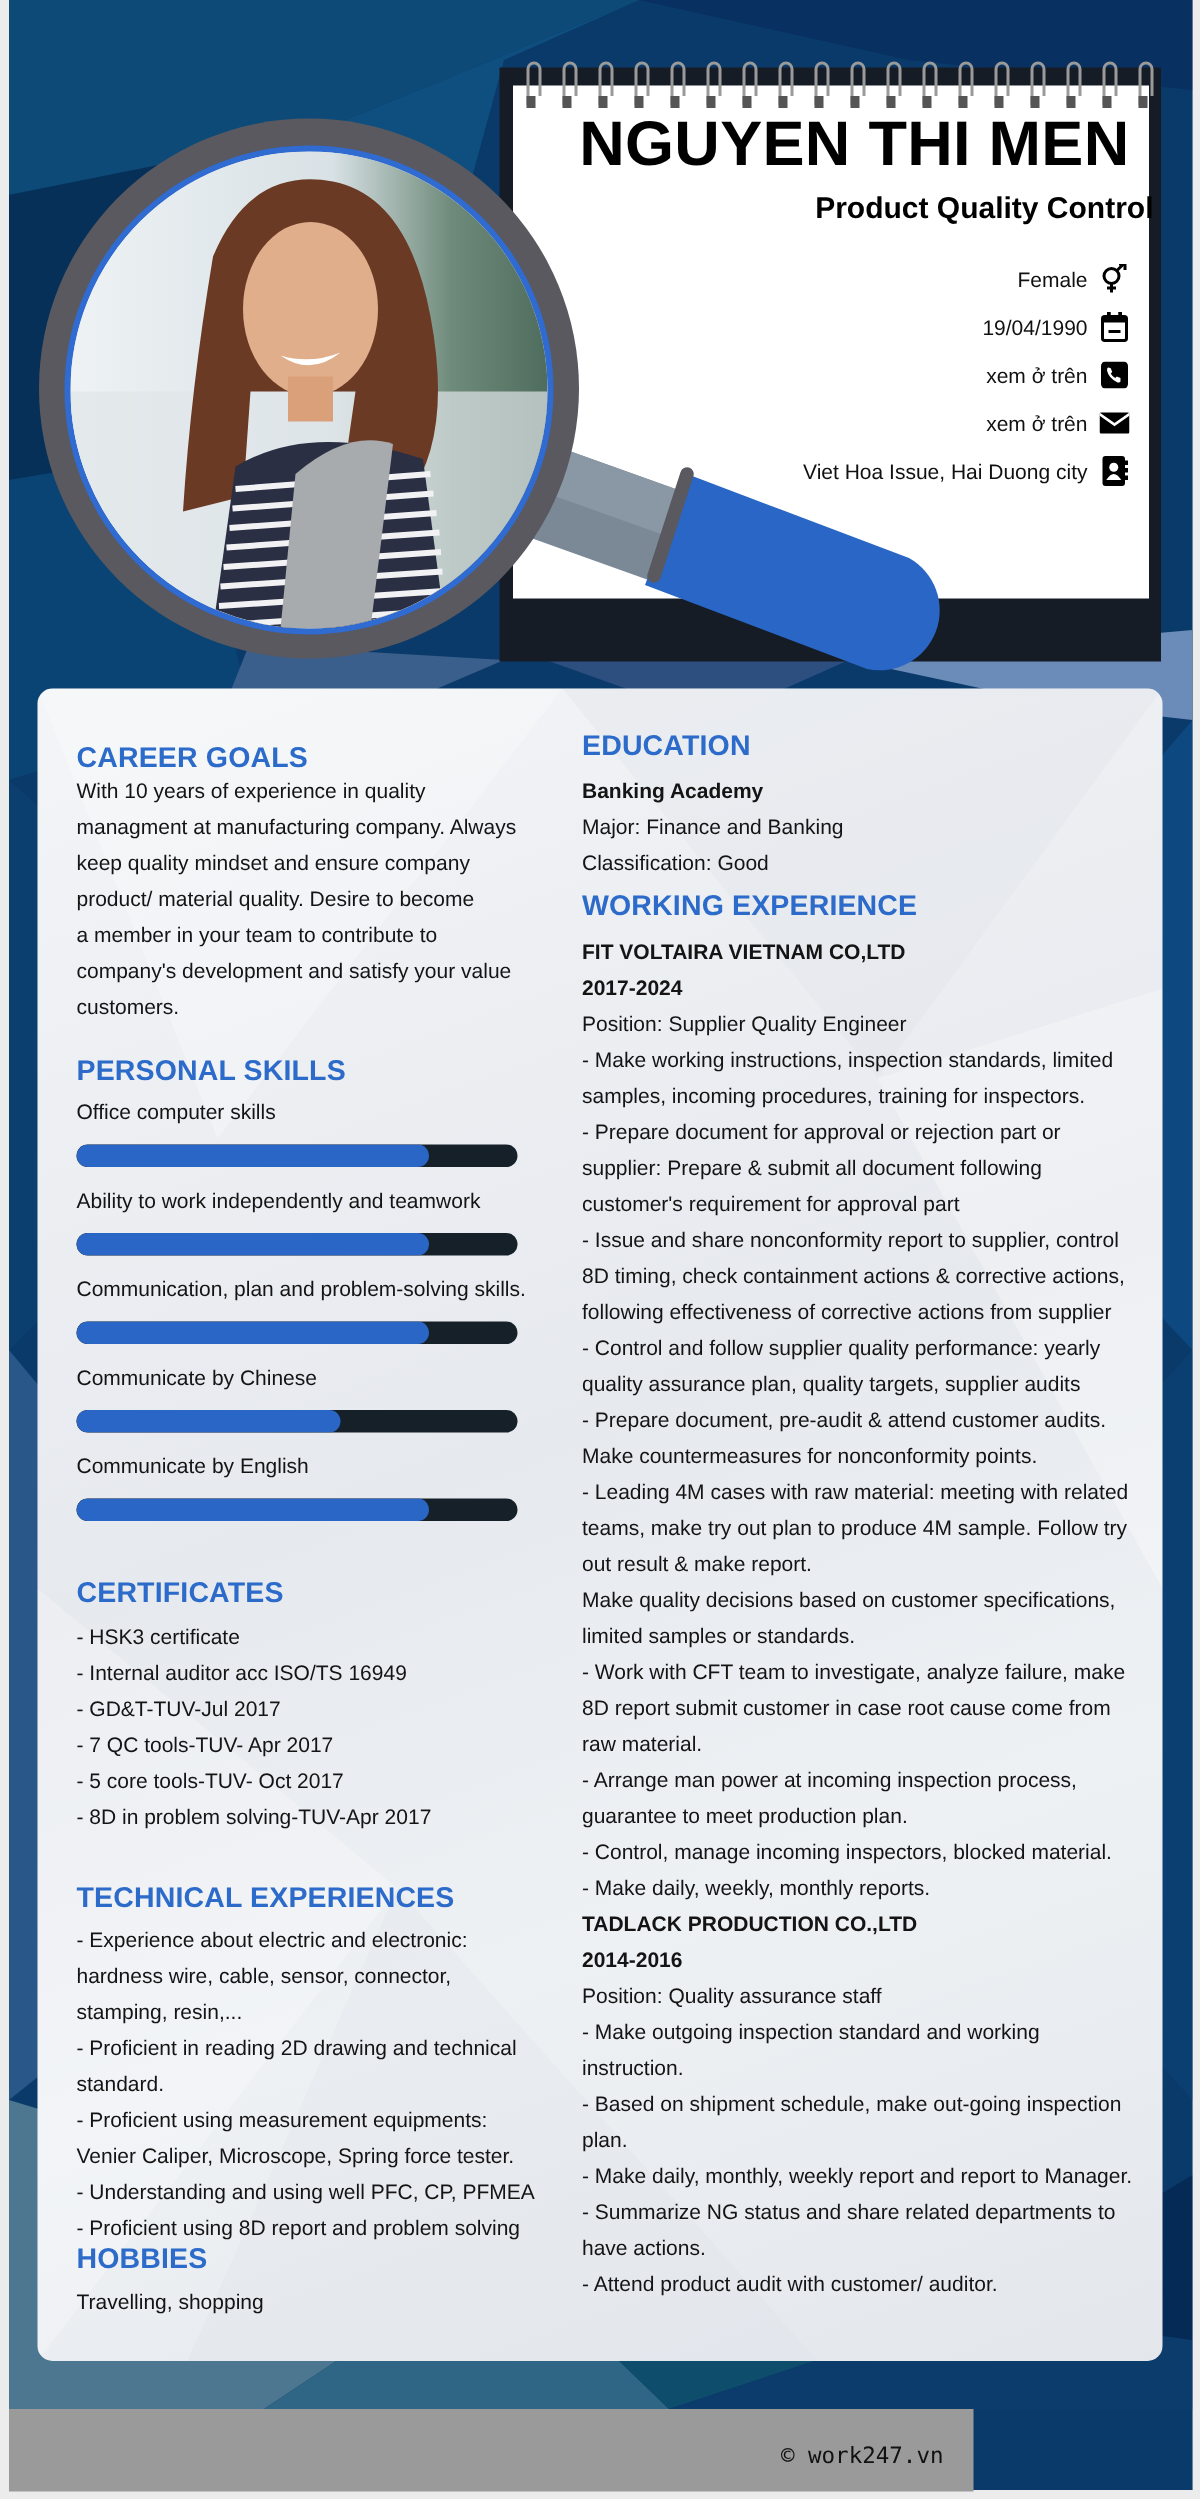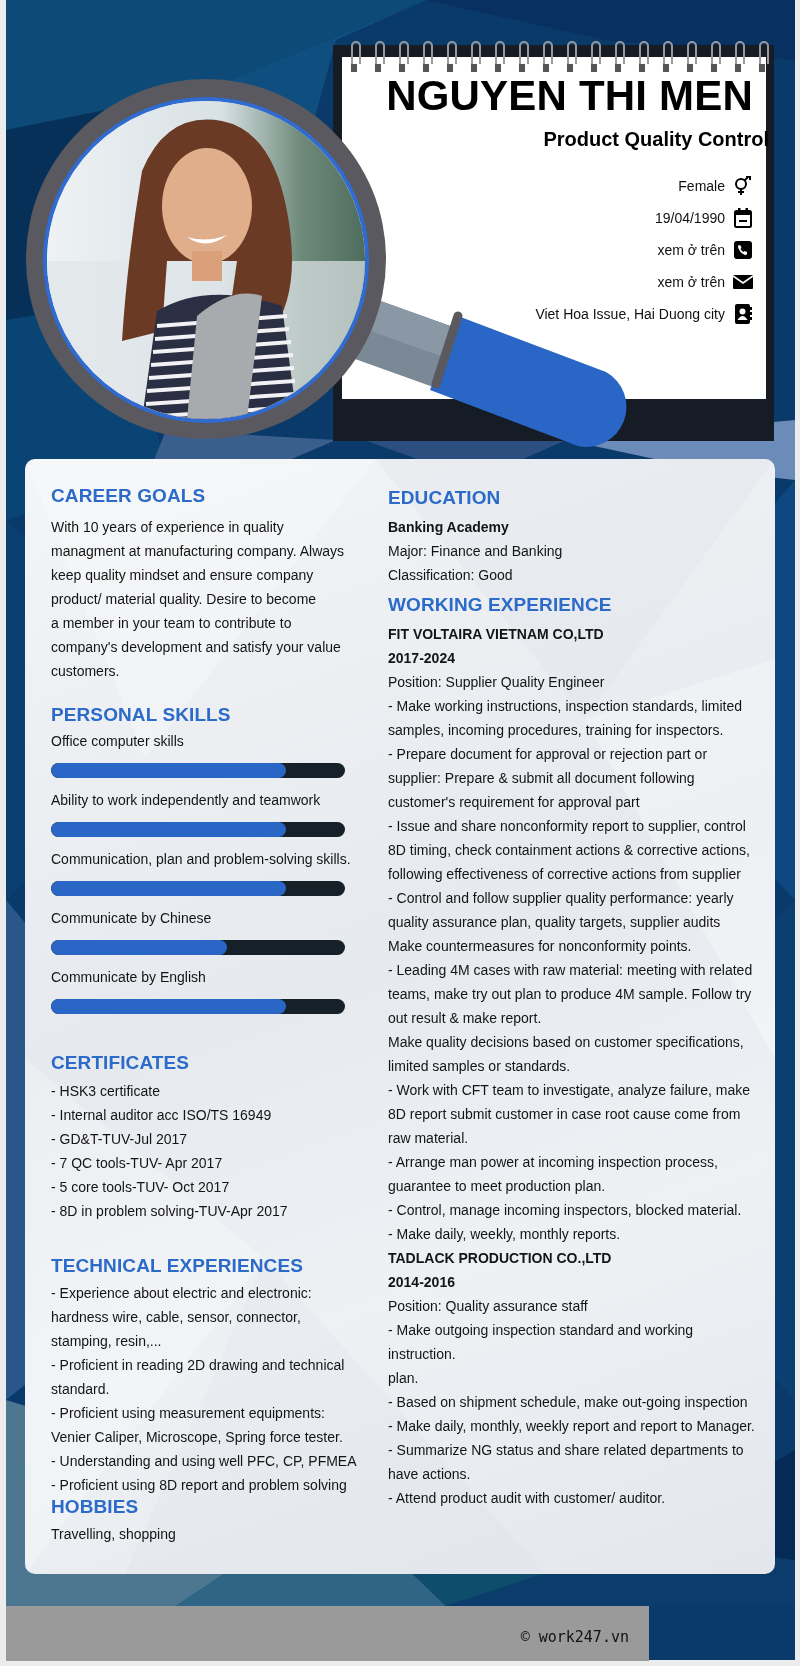--- a/index.html
+++ b/index.html
@@ -263,21 +263,21 @@
   <div class="card">
     <svg class="card-deco" width="750" height="1115" viewBox="0 0 750 1115" preserveAspectRatio="none">
       <polygon points="0,0 350,0 120,300" fill="#ffffff" opacity="0.25"></polygon>
       <polygon points="350,0 750,0 560,260" fill="#dfe3e9" opacity="0.35"></polygon>
       <polygon points="560,260 750,200 750,600" fill="#ffffff" opacity="0.3"></polygon>
       <polygon points="0,600 240,800 0,1115" fill="#ffffff" opacity="0.25"></polygon>
       <polygon points="240,800 520,1115 100,1115" fill="#dde2e8" opacity="0.3"></polygon>
     </svg>
 
     <div class="col-left">
-      <div class="sec-title" style="left:0; top:26px;">CAREER GOALS</div>
+      <div class="sec-title" style="left:0; top:36px;">CAREER GOALS</div>
       <div class="txt-block" style="left:0; top:56px; width:300px;">
         <div>With 10 years of experience in quality</div>
         <div>managment at manufacturing company. Always</div>
         <div>keep quality mindset and ensure company</div>
         <div>product/ material quality. Desire to become</div>
         <div>a member in your team to contribute to</div>
         <div>company's development and satisfy your value</div>
         <div>customers.</div>
       </div>
 
@@ -351,41 +351,42 @@
         <div>- Make working instructions, inspection standards, limited</div>
         <div>samples, incoming procedures, training for inspectors.</div>
         <div>- Prepare document for approval or rejection part or</div>
         <div>supplier: Prepare &amp; submit all document following</div>
         <div>customer's requirement for approval part</div>
         <div>- Issue and share nonconformity report to supplier, control</div>
         <div>8D timing, check containment actions &amp; corrective actions,</div>
         <div>following effectiveness of corrective actions from supplier</div>
         <div>- Control and follow supplier quality performance: yearly</div>
         <div>quality assurance plan, quality targets, supplier audits</div>
+        <div>- Prepare document, pre-audit &amp; attend customer audits.</div>
         <div>Make countermeasures for nonconformity points.</div>
         <div>- Leading 4M cases with raw material: meeting with related</div>
         <div>teams, make try out plan to produce 4M sample. Follow try</div>
         <div>out result &amp; make report.</div>
         <div>Make quality decisions based on customer specifications,</div>
         <div>limited samples or standards.</div>
         <div>- Work with CFT team to investigate, analyze failure, make</div>
         <div>8D report submit customer in case root cause come from</div>
         <div>raw material.</div>
         <div>- Arrange man power at incoming inspection process,</div>
         <div>guarantee to meet production plan.</div>
         <div>- Control, manage incoming inspectors, blocked material.</div>
         <div>- Make daily, weekly, monthly reports.</div>
 
         <div class="b">TADLACK PRODUCTION CO.,LTD</div>
         <div class="b">2014-2016</div>
         <div>Position: Quality assurance staff</div>
         <div>- Make outgoing inspection standard and working</div>
         <div>instruction.</div>
+        <div>- Based on shipment schedule, make out-going inspection</div>
         <div>plan.</div>
-        <div>- Based on shipment schedule, make out-going inspection</div>
         <div>- Make daily, monthly, weekly report and report to Manager.</div>
         <div>- Summarize NG status and share related departments to</div>
         <div>have actions.</div>
         <div>- Attend product audit with customer/ auditor.</div>
       </div>
     </div>
   </div>
 </div>
 
 <div class="footer">

